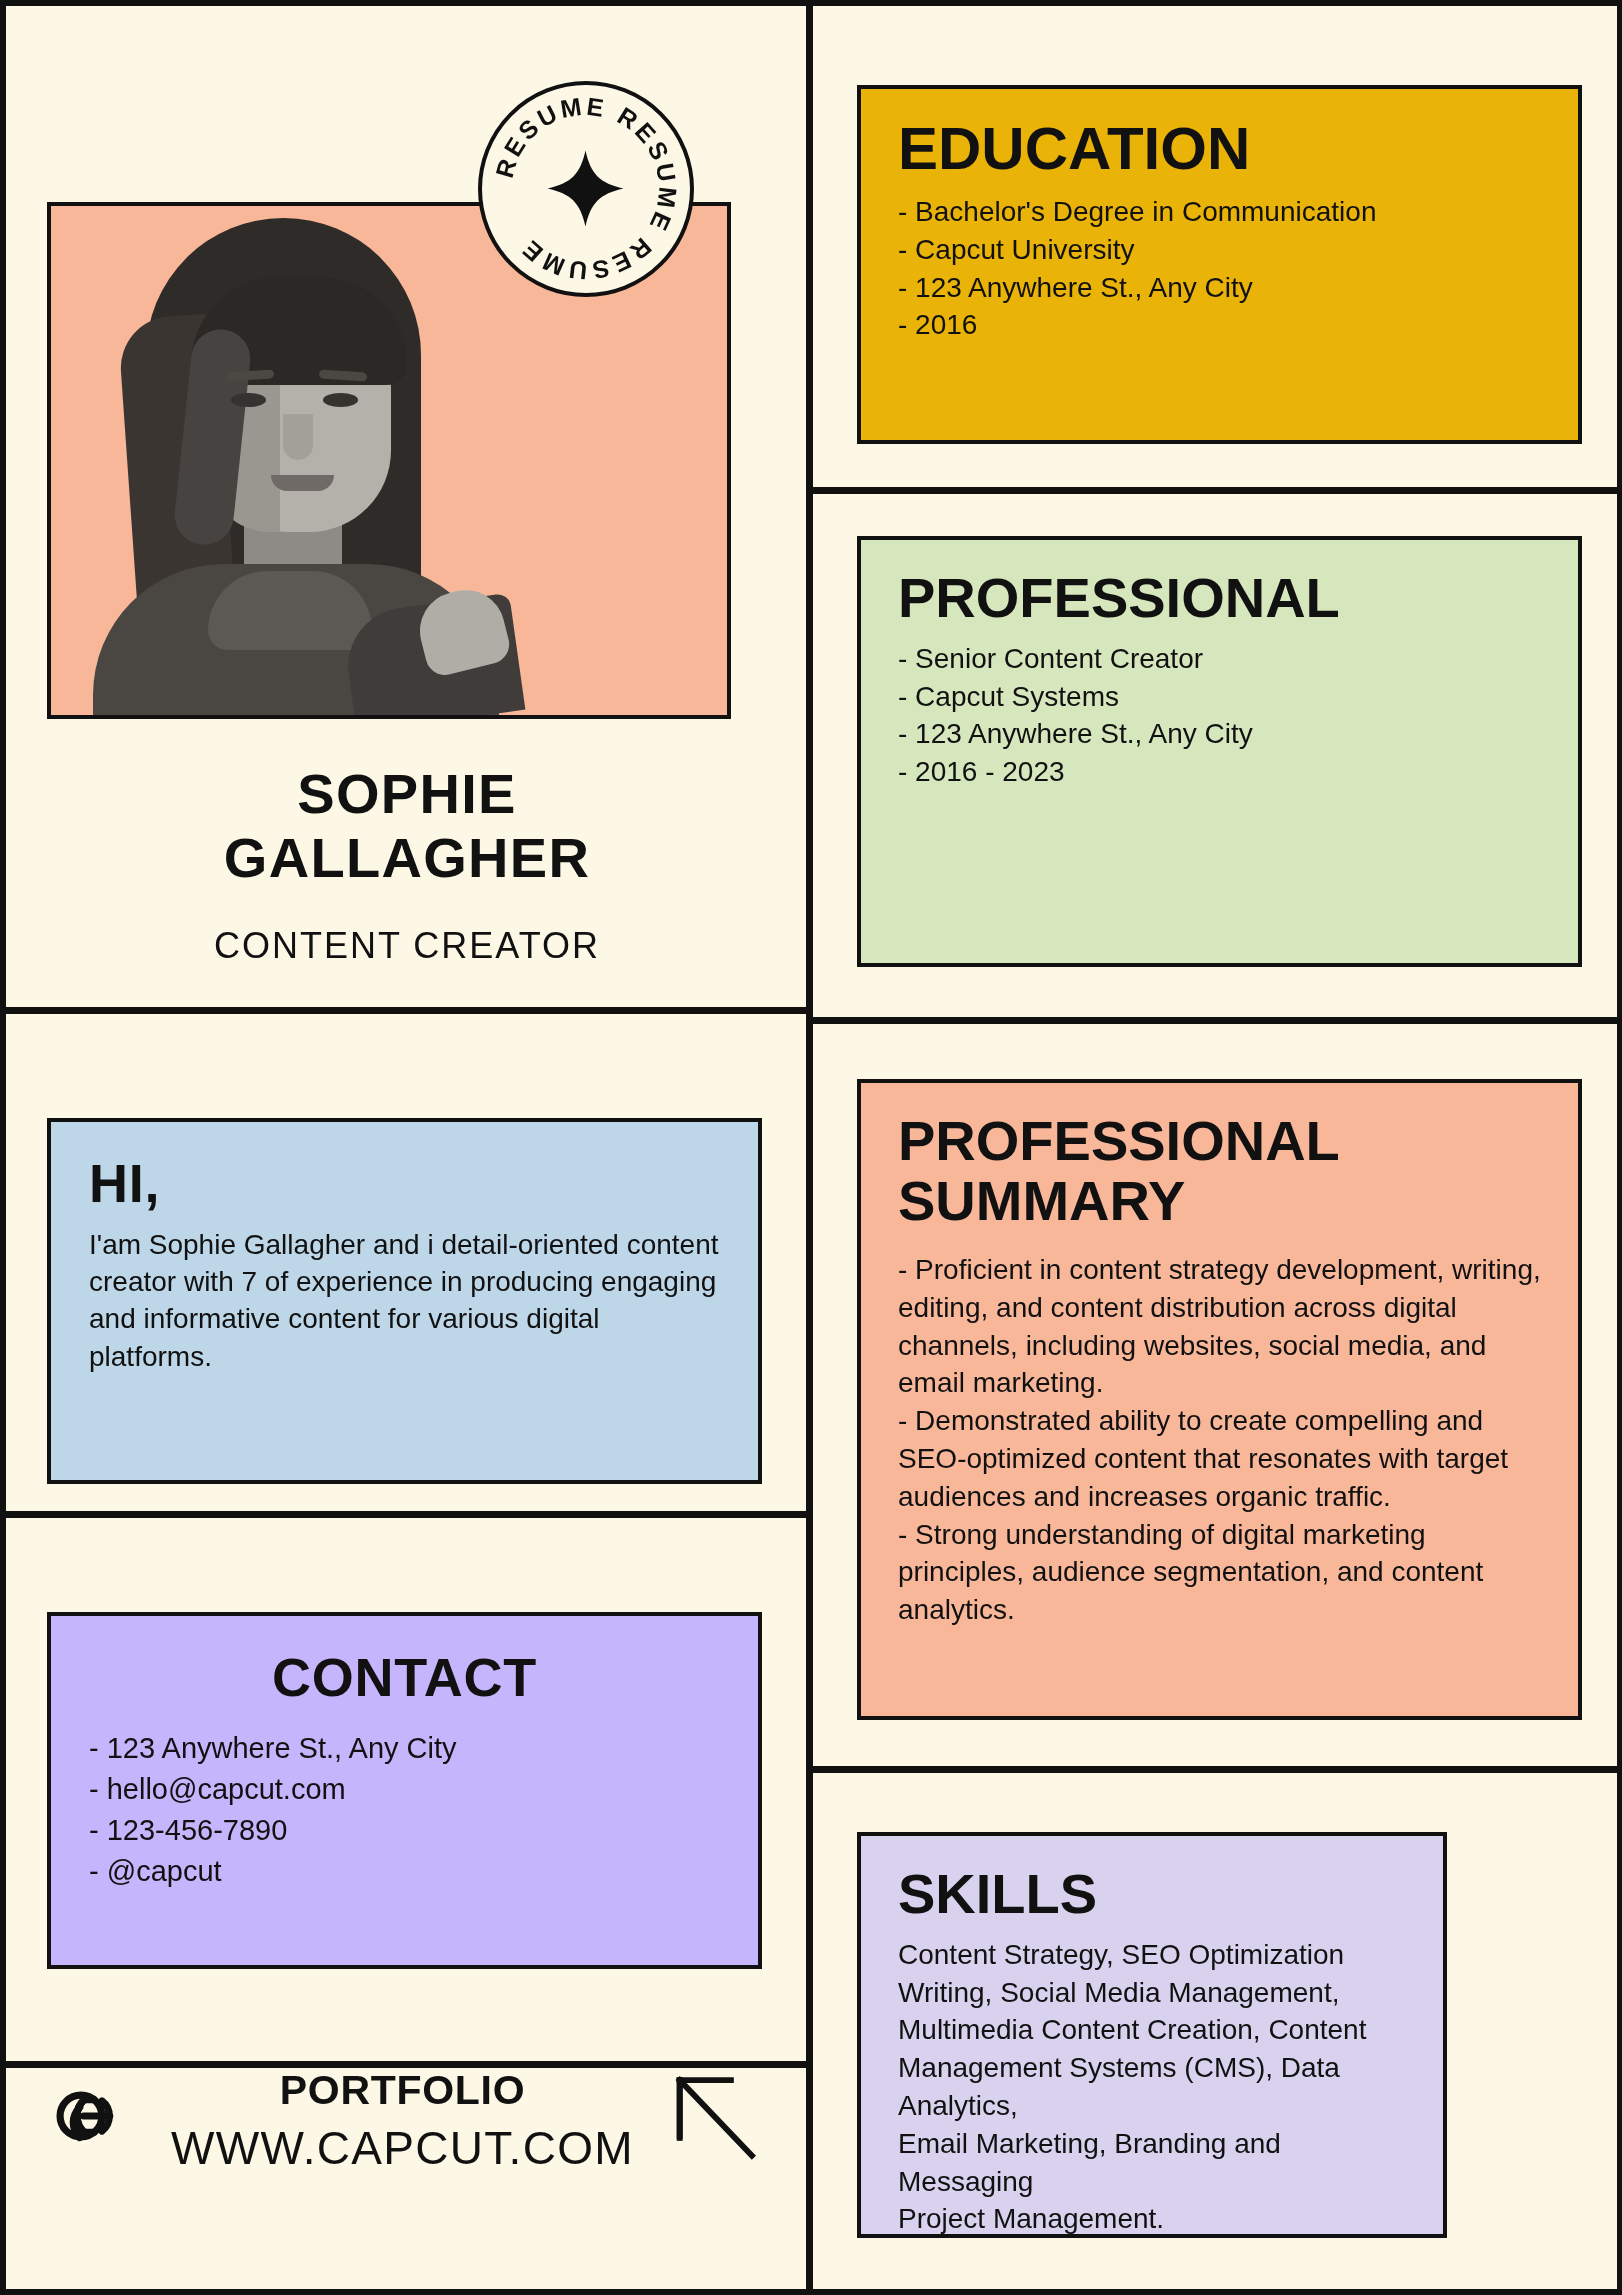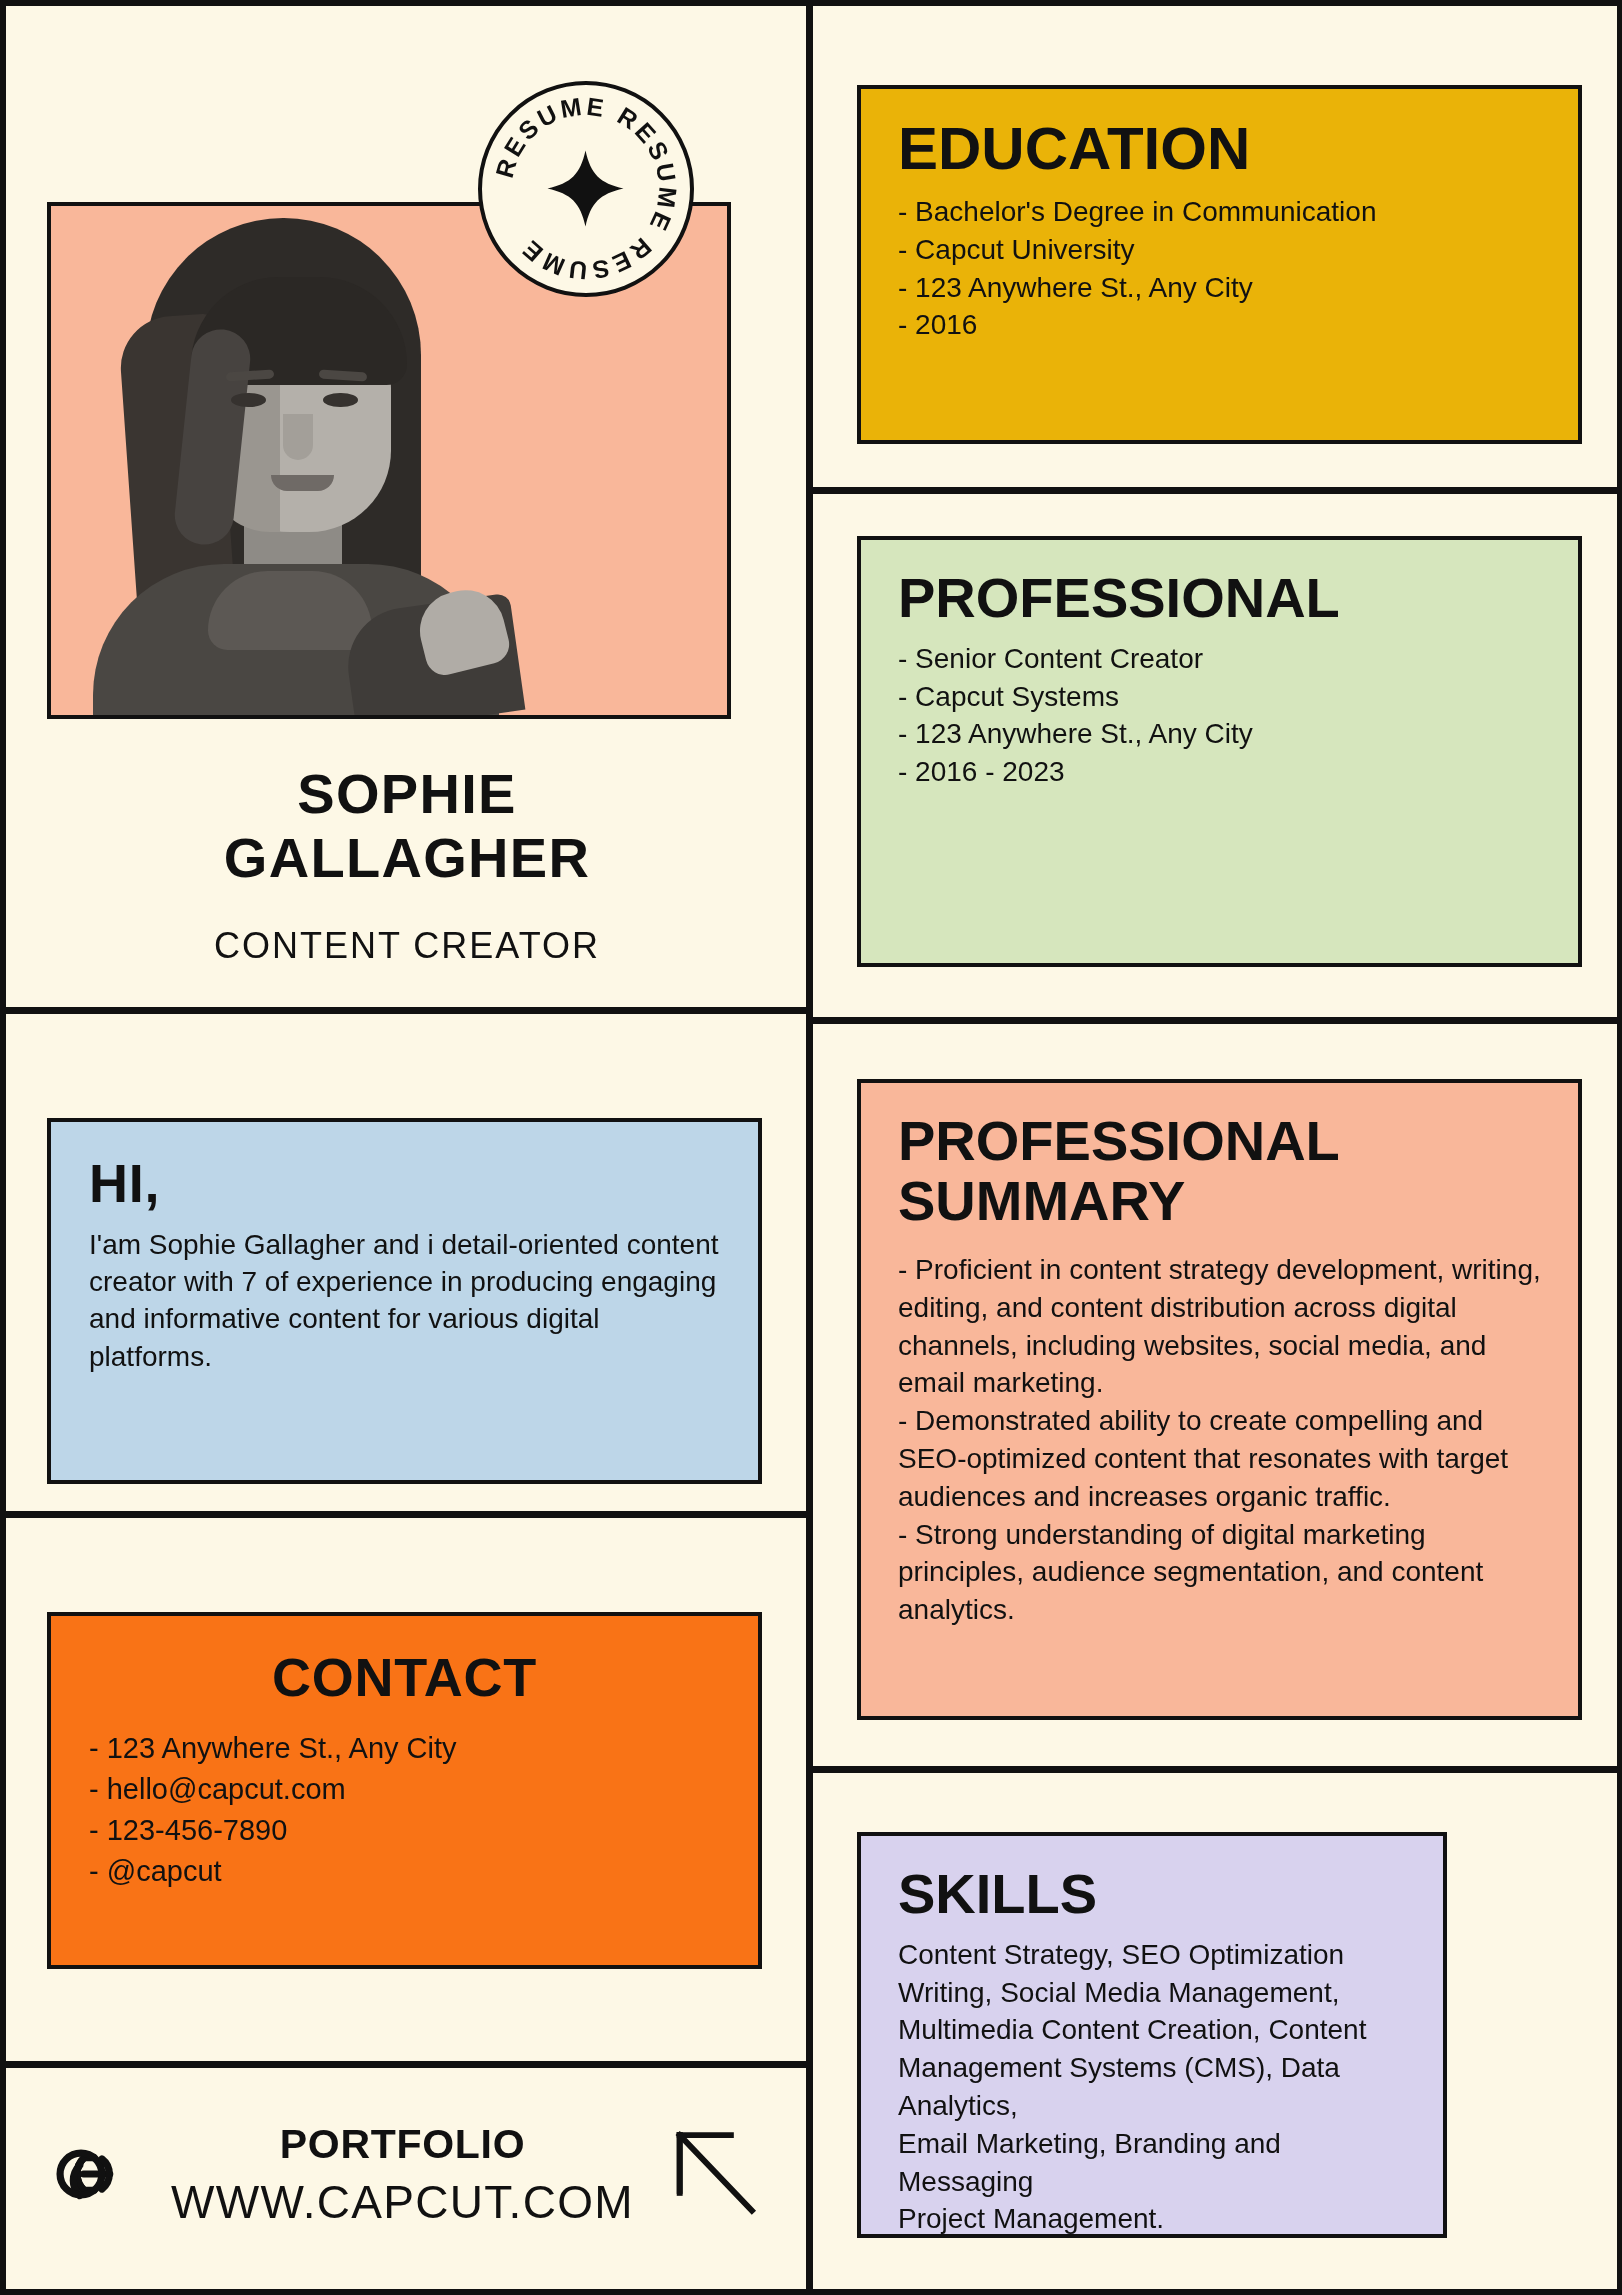--- a/index.html
+++ b/index.html
@@ -267,21 +267,21 @@
     line-height: 1.33;
     font-weight: 500;
   }
 
   .contact-box {
     position: absolute;
     left: 41px;
     top: 1606px;
     width: 715px;
     height: 357px;
-    background: #f97316;
+    background: #c4b5fd;
     border: 4.6px solid #111111;
     box-sizing: border-box;
     padding: 30px 38px;
   }
   .contact-title {
     font-size: 54px;
     font-weight: 700;
     margin: 0 0 19.6px 0;
     text-align: center;
     letter-spacing: 0.7px;
@@ -292,21 +292,20 @@
     font-weight: 400;
   }
 
   .portfolio-row {
     position: absolute;
     left: 0;
     top: 2061px;
     width: 800px;
     height: 216px;
     display: flex;
-    align-items: center;
     justify-content: space-between;
     padding: 0 41px;
     box-sizing: border-box;
   }
   .link-icon { flex: 0 0 auto; }
   .portfolio-text { text-align: center; flex: 1 1 auto; }
   .portfolio-title {
     font-size: 41px;
     font-weight: 700;
     letter-spacing: 0.7px;

